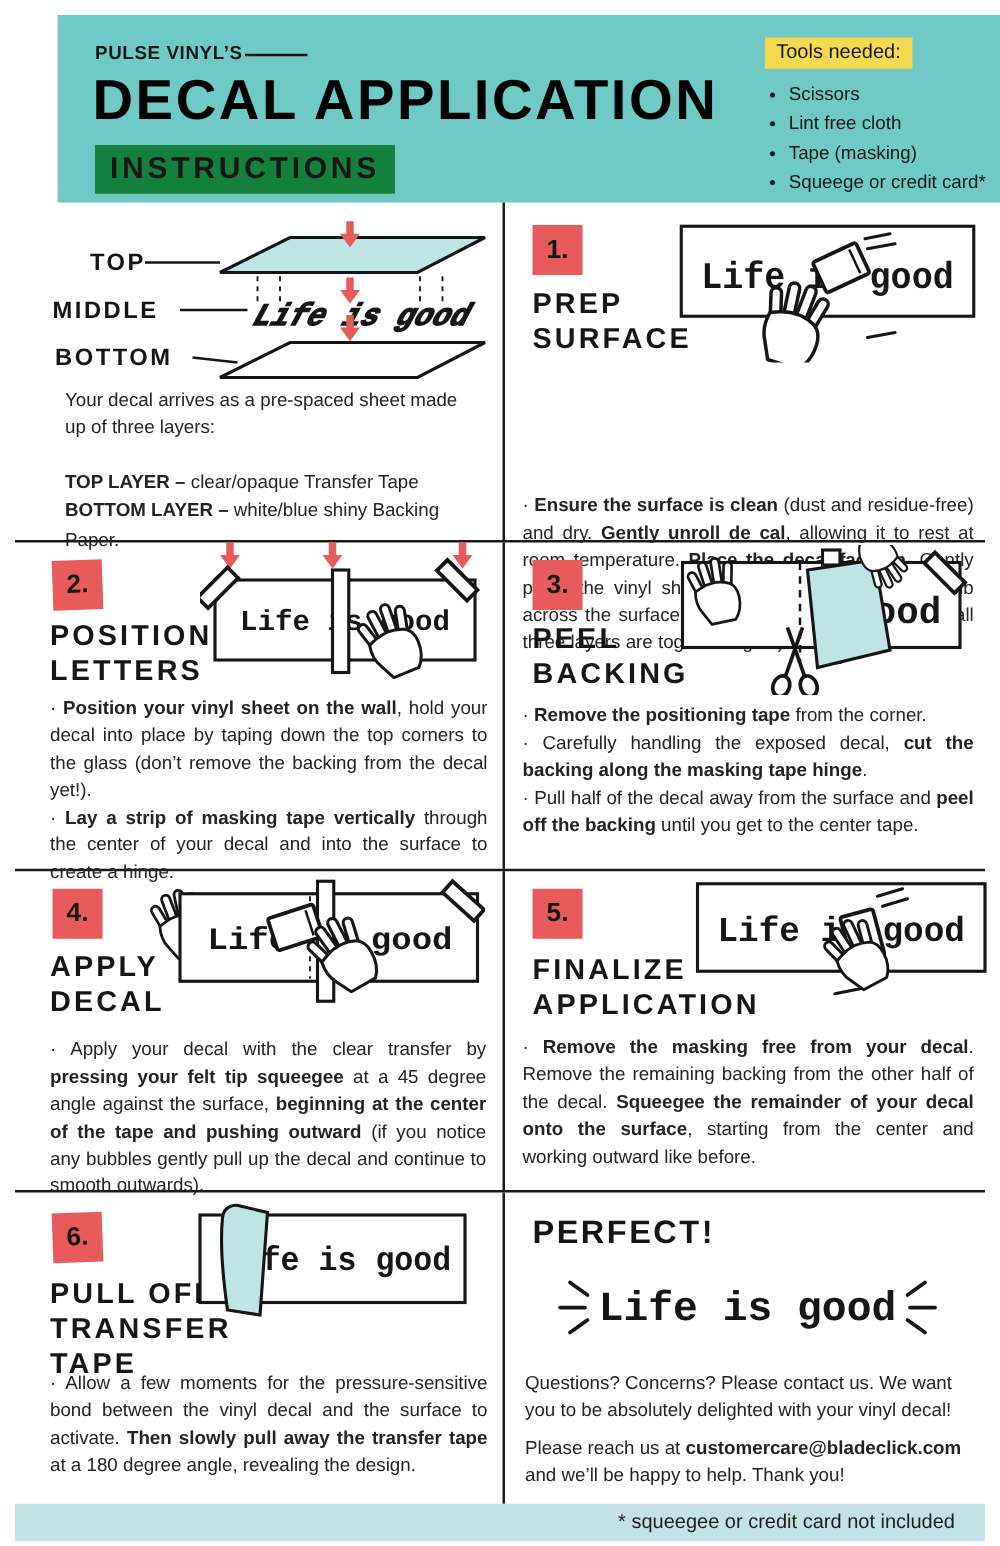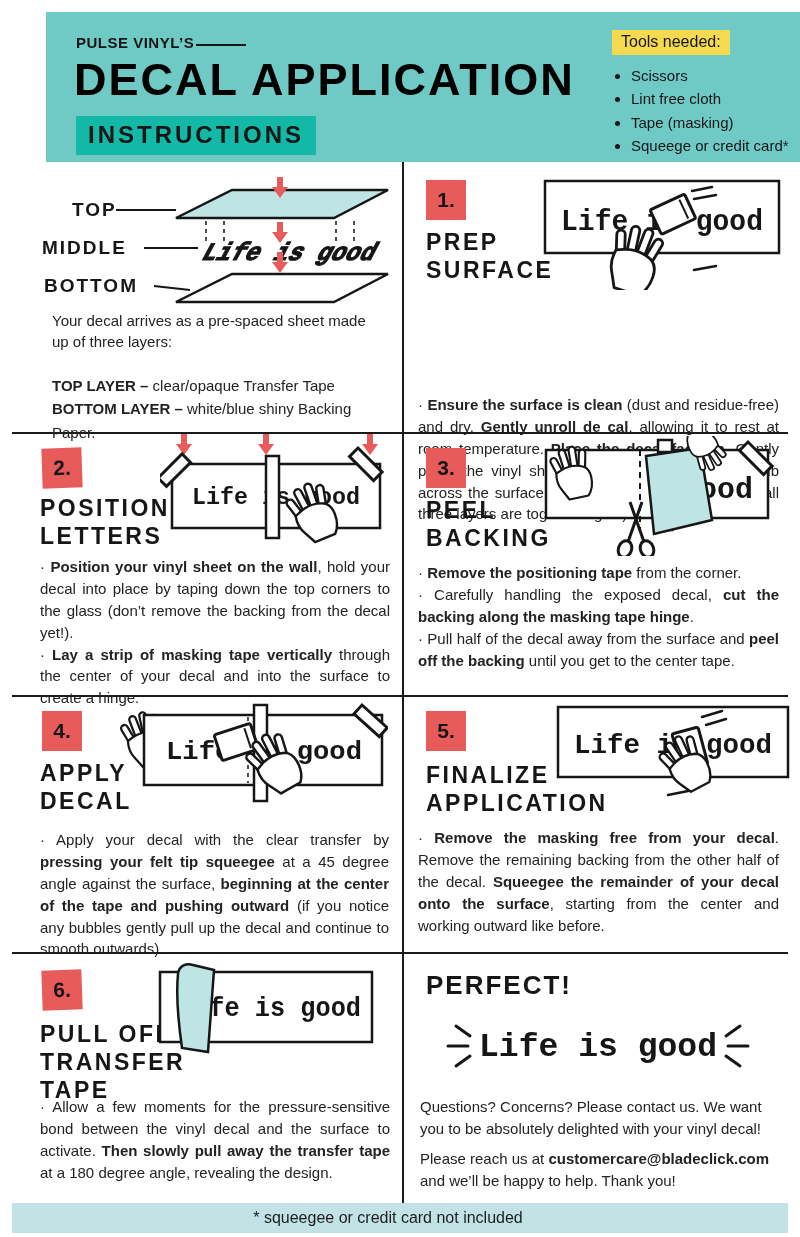--- a/index.html
+++ b/index.html
@@ -4,21 +4,21 @@
 <style>
   html,body{margin:0;padding:0;background:#fff;}
   body{width:800px;height:1237px;font-family:"Liberation Sans","DejaVu Sans",sans-serif;color:#222;}
   .page{position:relative;width:800px;height:1237px;overflow:hidden;background:#fff;}
 
   
   .header{position:absolute;left:12px;top:12px;width:776px;height:150px;background:#6FCAC6;margin-left:34px;}
   .brand{position:absolute;left:30px;top:22px;font-size:15px;font-weight:700;letter-spacing:.5px;color:#161616;}
   .brand-underscore{display:inline-block;width:50px;height:2px;background:#161616;margin-left:2px;vertical-align:2px;}
   .big-title{position:absolute;left:28px;top:42px;font-size:45px;font-weight:700;letter-spacing:2px;color:#000000;white-space:nowrap;}
-  .subtitle{position:absolute;left:30px;top:104px;background:#14b8a6;padding:5px 12px 6px;font-size:24px;font-weight:700;letter-spacing:3px;color:#161616;}
+  .subtitle{position:absolute;left:30px;top:104px;background:#15803d;padding:5px 12px 6px;font-size:24px;font-weight:700;letter-spacing:3px;color:#161616;}
   .tools{position:absolute;left:566px;top:18px;width:205px;}
   .tools-label{display:inline-block;background:#F5D94E;padding:3px 9px 4px;font-size:16px;color:#161616;}
   .tools ul{margin:9px 0 0 2px;padding-left:17px;font-size:15px;line-height:1.55;color:#161616;}
 
   
   .grid{position:absolute;left:12px;top:162px;width:776px;}
   .row{display:flex;box-sizing:border-box;}
   .row.r2,.row.r3,.row.r4{border-top:2px solid #1a1a1a;}
   .r1{height:270px}.r2{height:263px}.r3{height:257px}.r4{height:251px}
   .cell{position:relative;box-sizing:border-box;}
@@ -30,21 +30,21 @@
   .illus{position:absolute;}
   .step-body{position:absolute;font-size:15px;line-height:1.46;text-align:justify;color:#232323;}
   .step-body p{margin:0;}
   .intro-desc{position:absolute;font-size:15px;line-height:1.4;color:#232323;}
   .intro-layers{position:absolute;font-size:15px;line-height:1.55;color:#232323;}
   .intro-layers p{margin:0;}
 
   
   .perfect-title{position:absolute;margin:0;font-size:26px;font-weight:700;letter-spacing:2px;color:#161616;}
   .perfect-p{position:absolute;font-size:15px;line-height:1.45;color:#232323;margin:0;}
-  .footer{position:absolute;left:12px;top:1203px;width:776px;height:30px;background:#C2E2E6;box-sizing:border-box;font-size:16px;line-height:29px;text-align:center;padding-right:24px;color:#1d1d1d;}
+  .footer{position:absolute;left:12px;top:1203px;width:776px;height:30px;background:#C2E2E6;box-sizing:border-box;font-size:16px;line-height:29px;text-align:right;padding-right:24px;color:#1d1d1d;}
 
   svg text.decal{font-family:"Liberation Mono","DejaVu Sans Mono",monospace;font-weight:700;fill:#161616;}
   svg text.layer-lbl{font-family:"Liberation Sans","DejaVu Sans",sans-serif;font-weight:700;letter-spacing:2px;fill:#161616;}
 </style>
 </head>
 <body>
 
 <svg width="0" height="0" style="position:absolute" aria-hidden="true">
   <defs>
     <g id="arr">

